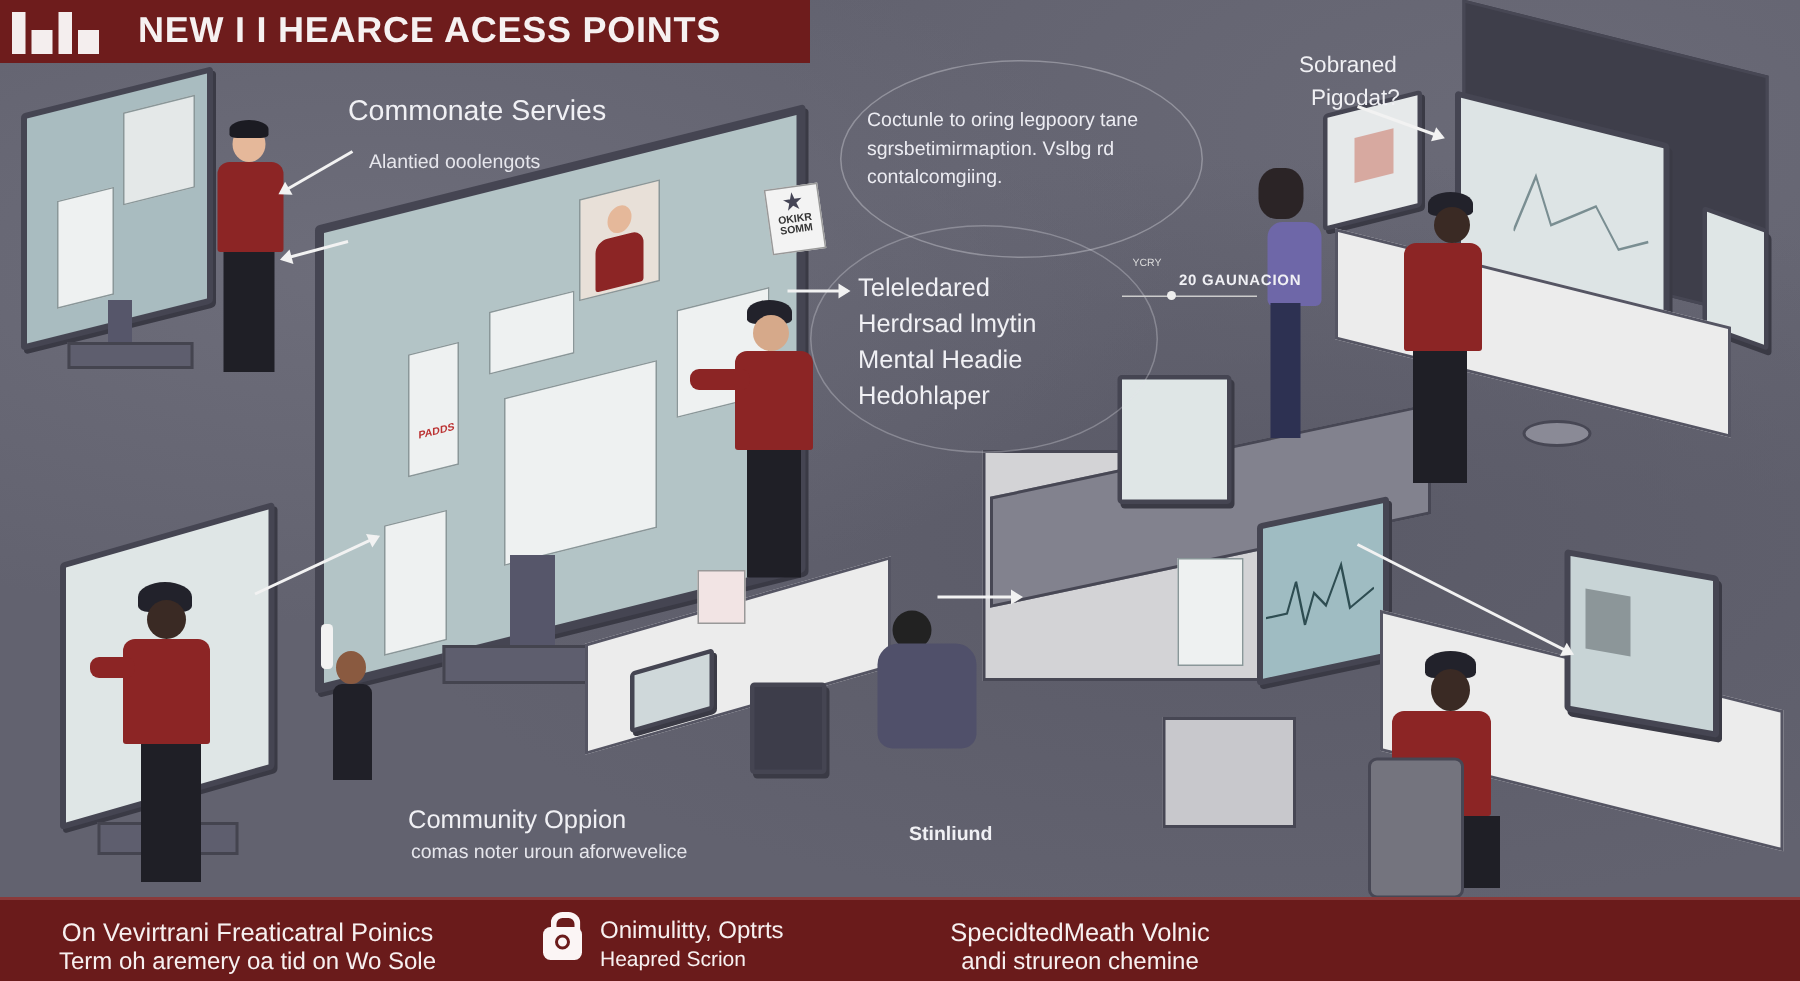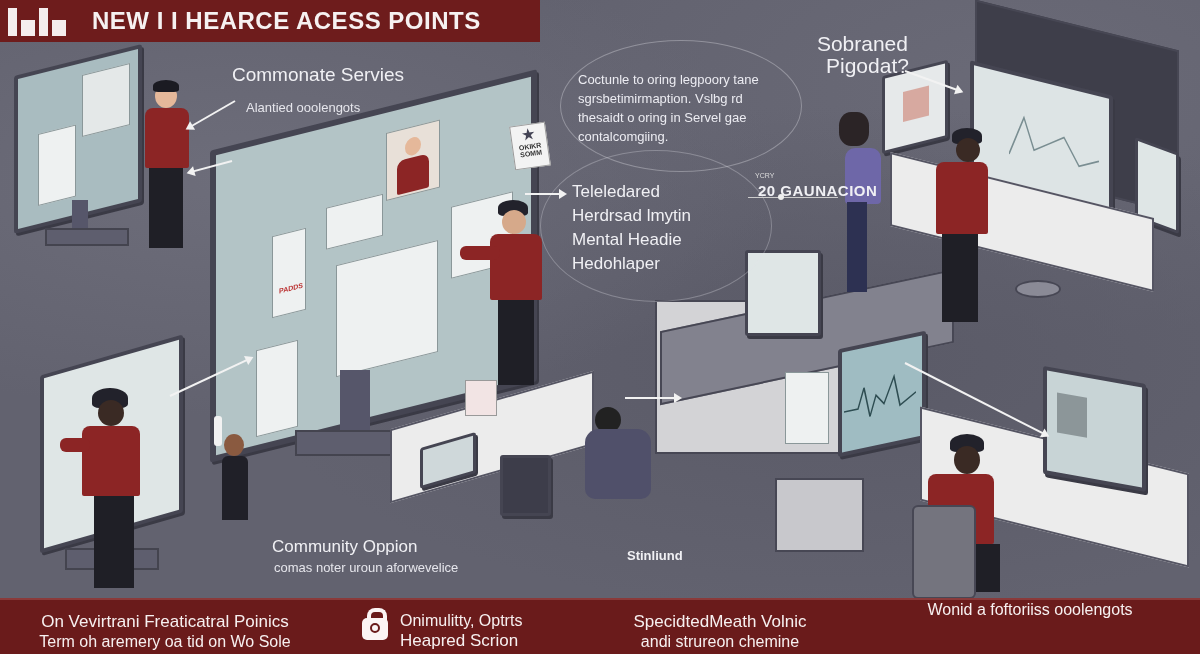--- a/index.html
+++ b/index.html
@@ -10,21 +10,21 @@
       radial-gradient(ellipse at 85% 15%, #6a6a77 0%, rgba(0,0,0,0) 35%),
       #62626f; overflow:hidden; }
   
   .header { position:absolute; left:0; top:0; width:540px; height:42px; background:#6e1c1c; display:flex; align-items:center; z-index:5; }
   .header .logo { display:flex; align-items:flex-end; gap:4px; margin-left:8px; height:30px; }
   .header .logo span { display:block; background:#f4eeee; width:10px; }
   .header .title { color:#f6f1f1; font-weight:bold; font-size:24px; letter-spacing:0.5px; margin-left:26px; }
   
   .lbl { position:absolute; color:#f0f0f4; white-space:nowrap; }
   .lbl.big { font-size:19px; }
-  .lbl.mid { font-size:21px; }
+  .lbl.mid { font-size:15px;margin-left:48px; }
   .lbl.small { font-size:13px; color:#e6e6ec; }
   .para { position:absolute; color:#ececf2; font-size:13px; line-height:19px; }
   
   .monitor { position:absolute; background:#a9bcc0; border:4px solid #454552; border-radius:3px; box-shadow: 2px 3px 0 #3a3a45; }
   .stand { position:absolute; background:#56566a; }
   .base { position:absolute; background:#5e5e6e; border:2px solid #44444f; }
   .card { position:absolute; background:#eef1f1; border:1px solid #8a9799; }
   .person { position:absolute; }
   .jacket { position:absolute; background:#8c2525; border-radius:8px 8px 2px 2px; }
   .pants { position:absolute; background:#1f1f26; }
@@ -176,69 +176,67 @@
   <div class="arrow" style="left:905px;top:70px;width:60px;transform:rotate(20deg);"></div>
   <div class="arrow" style="left:625px;top:397px;width:55px;"></div>
   <div class="arrow" style="left:905px;top:362px;width:160px;transform:rotate(27deg);"></div>
 
   <div class="lbl big" style="left:232px;top:64px;">Commonate Servies</div>
   <div class="lbl small" style="left:246px;top:100px;">Alantied ooolengots</div>
 
   <div class="para" style="left:578px;top:70px;">
     <div>Coctunle to oring legpoory tane</div>
     <div>sgrsbetimirmaption.  Vslbg rd</div>
-    <div>thesaidt o oring in Servel gae</div>
     <div>contalcomgiing.</div>
   </div>
 
   <div class="lbl mid" style="left:816px;top:33px;text-align:center;line-height:22px;">
     <div>Sobraned</div>
     <div style="margin-left:10px;">Pigodat?</div>
   </div>
 
   <div class="lbl" style="left:572px;top:180px;font-size:17px;line-height:24px;">
     <div>Teleledared</div>
     <div>Herdrsad lmytin</div>
     <div>Mental Headie</div>
     <div>Hedohlaper</div>
   </div>
 
   <div class="lbl" style="left:755px;top:172px;font-size:7px;color:#ddd;">YCRY</div>
-  <div class="lbl" style="left:758px;top:182px;font-size:15px;font-weight:bold;letter-spacing:0.5px;">20 GAUNACION</div>
+  <div class="lbl" style="left:786px;top:182px;font-size:10px;font-weight:bold;letter-spacing:0.5px;">20 GAUNACION</div>
   <div style="position:absolute;left:748px;top:197px;width:90px;height:1px;background:#ccc;">
     <div style="position:absolute;left:30px;top:-3px;width:6px;height:6px;border-radius:50%;background:#eee;"></div>
   </div>
 
 
   <div class="lbl" style="left:272px;top:537px;font-size:17px;">Community Oppion</div>
   <div class="lbl small" style="left:274px;top:560px;">comas noter uroun aforwevelice</div>
 
-  <div class="lbl" style="left:627px;top:548px;font-size:13px;font-weight:bold;">Stinliund</div>
+  <div class="lbl" style="left:606px;top:548px;font-size:13px;font-weight:bold;">Stinliund</div>
 </div>
 
 <div class="header">
   <div class="logo">
     <span style="height:28px;width:9px;"></span>
     <span style="height:16px;width:14px;"></span>
     <span style="height:28px;width:9px;"></span>
     <span style="height:16px;width:14px;"></span>
   </div>
   <div class="title">NEW I I HEARCE ACESS POINTS</div>
 </div>
 
 <div class="footer">
   <div class="fcell" style="left:0;width:330px;">
     <div class="l1">On Vevirtrani Freaticatral Poinics</div>
     <div class="l2">Term oh aremery oa tid on Wo Sole</div>
   </div>
   <div class="lock"></div>
   <div class="fcell" style="left:400px;width:170px;text-align:left;">
     <div class="l1" style="font-size:16px;">Onimulitty, Optrts</div>
-    <div class="l2" style="font-size:17px;">Heapred Scrion</div>
+    <div class="l2" style="font-size:14px;">Heapred Scrion</div>
   </div>
   <div class="fcell" style="left:600px;width:240px;">
     <div class="l1">SpecidtedMeath Volnic</div>
     <div class="l2">andi strureon chemine</div>
   </div>
   <div class="fcell" style="left:880px;width:300px;">
-    <div class="l2">Wonid a foftoriiss ooolengots</div>
   </div>
 </div>
 
 </body></html>

